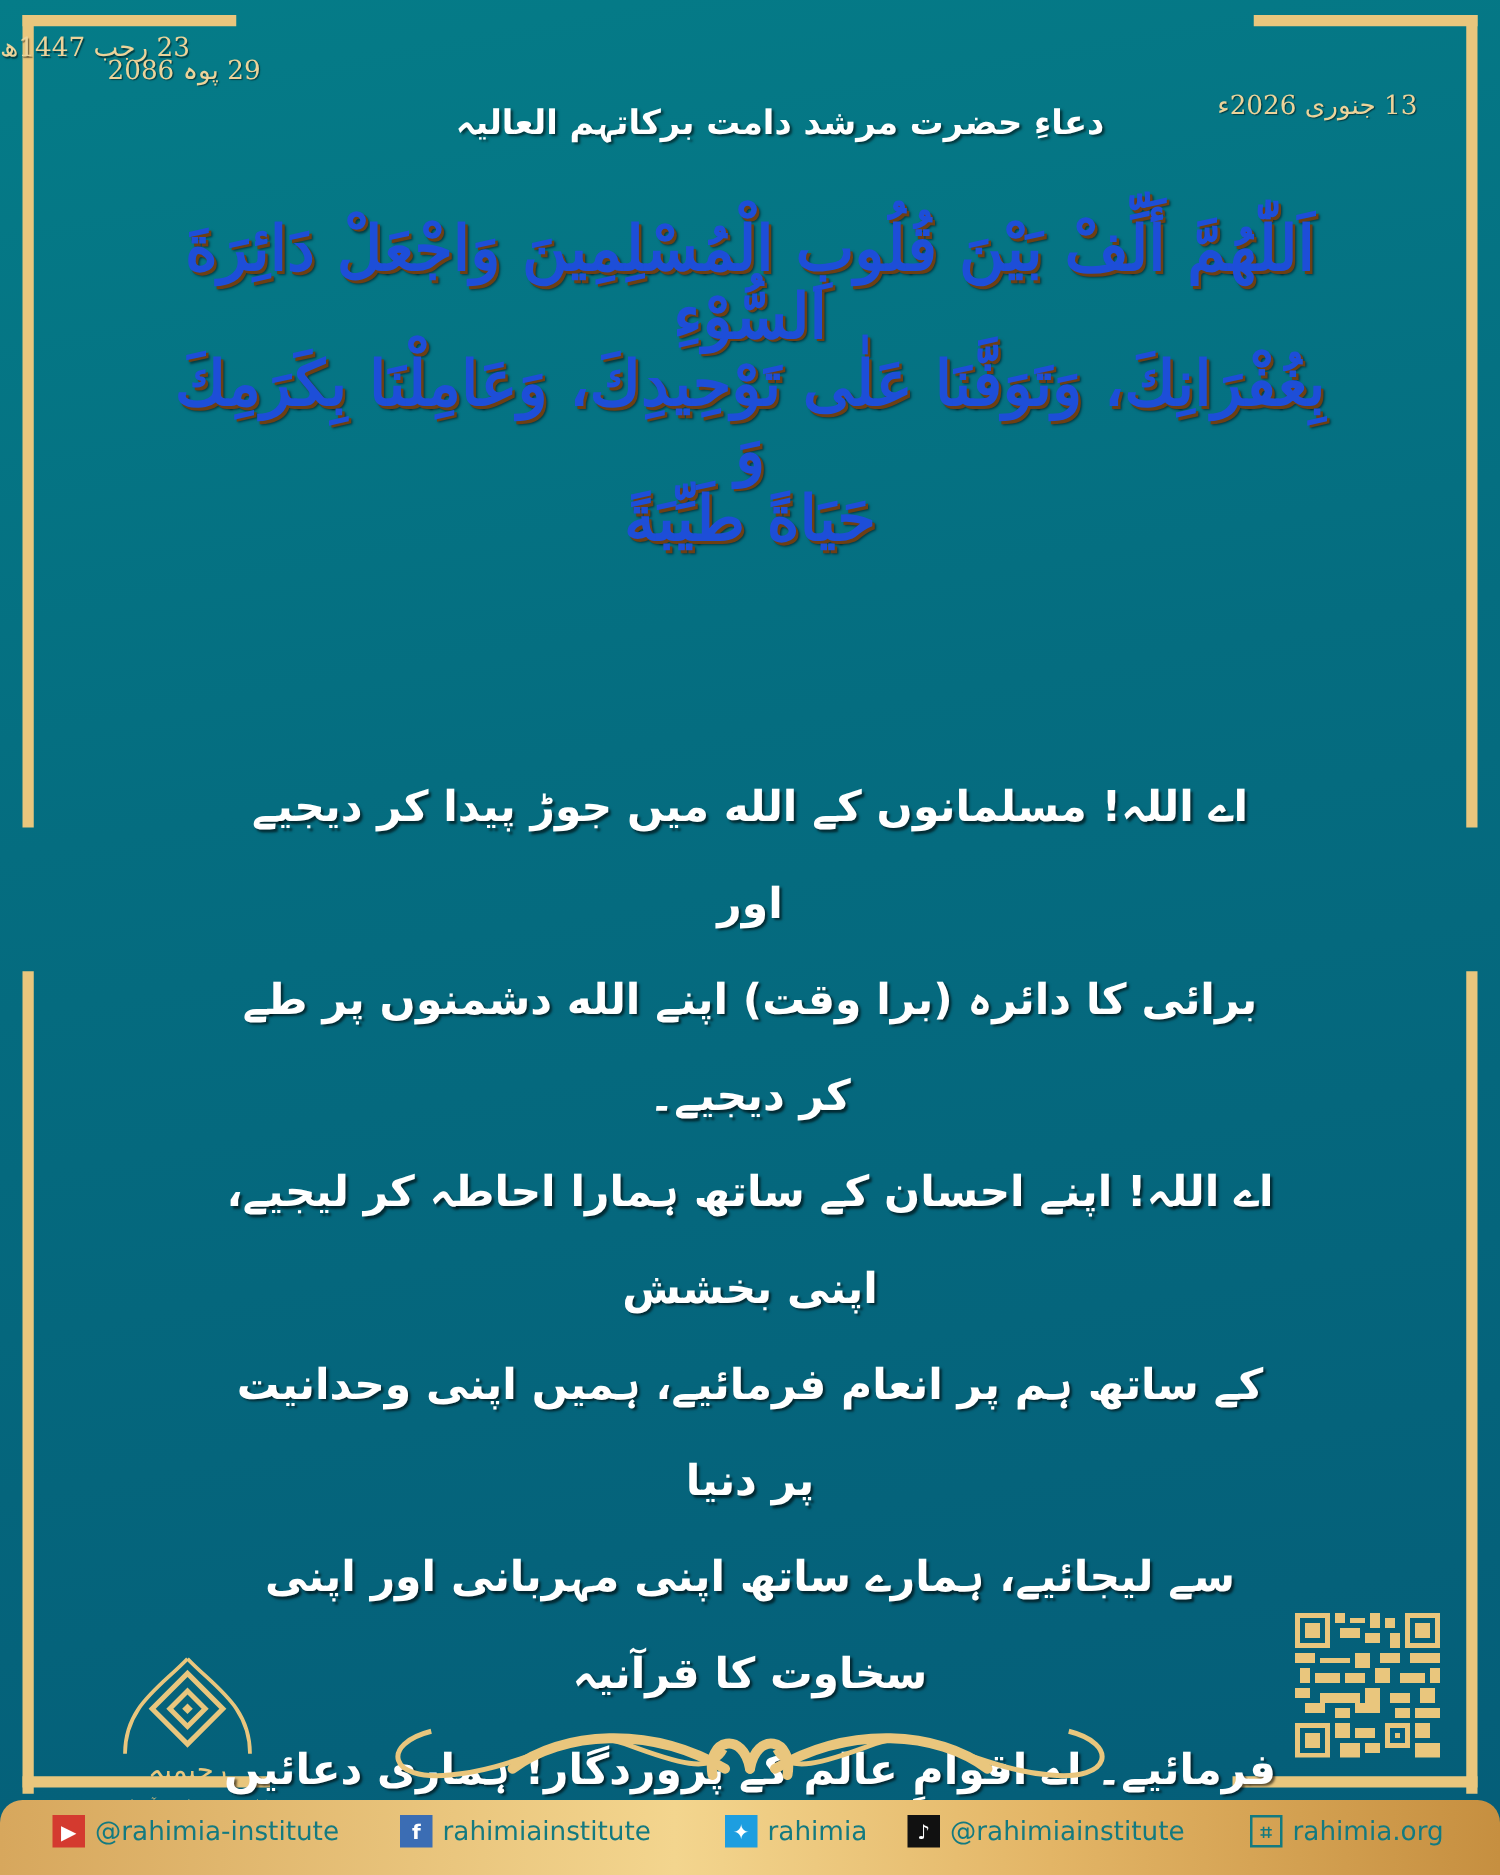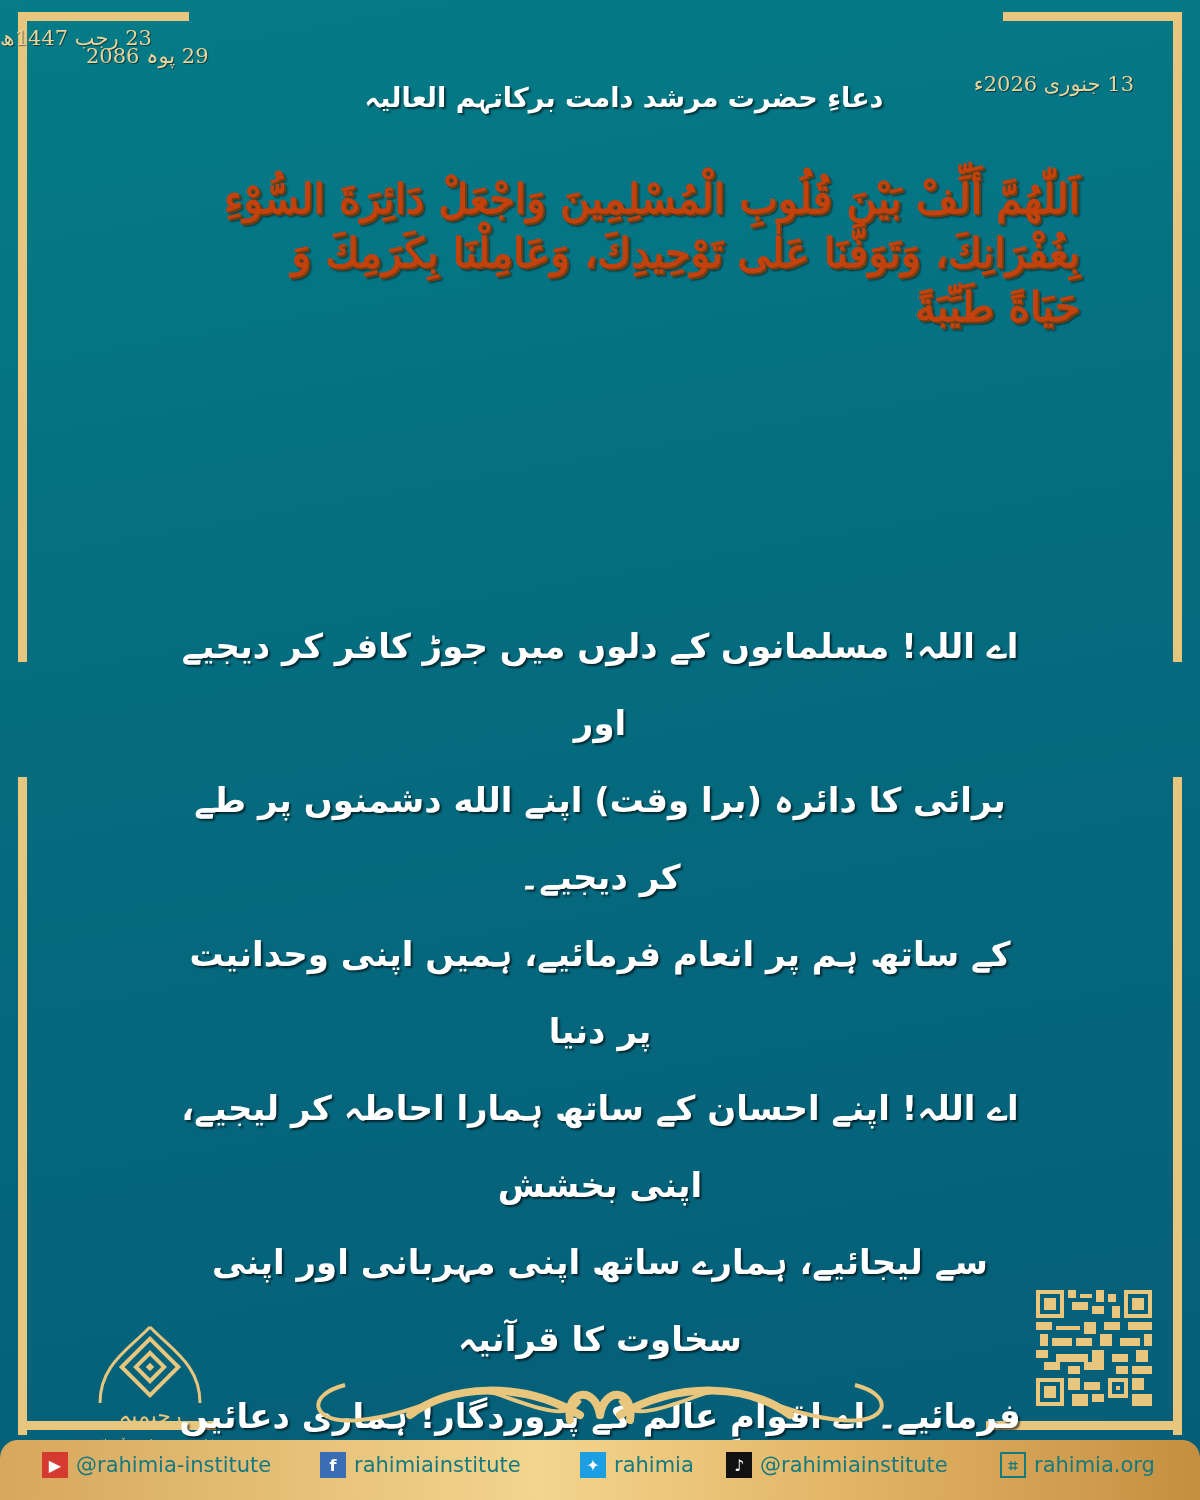--- a/index.html
+++ b/index.html
@@ -25,22 +25,22 @@
     .date { position: absolute; color: #ecd39a; font-family: "DejaVu Serif", serif; font-size: 21px;
       text-shadow: 1px 1px 1px rgba(0,0,0,0.5); direction: rtl; white-space: nowrap; }
     .date-left { left: 86px; top: 44px; }
     .date-right { right: 66px; top: 44px; margin-top: 28px; }
     .date-center { left: 0; right: 0; top: 26px; text-align: left; }
 
     .title { position: absolute; left: 0; right: 0; top: 82px; text-align: center;
       color: #ffffff; font-size: 27px; direction: rtl; font-weight: bold;
       text-shadow: 2px 2px 2px rgba(0,0,0,0.55); margin-left: 48px; }
 
-    .arabic { position: absolute; left: 120px; right: 120px; top: 172px; 
-      color: #c2410c; font-family: "DejaVu Serif", serif; font-size: 41px; font-weight: bold;
+    .arabic { position: absolute; left: 120px; right: 120px; top: 172px; text-align: center;
+      color: #1d4ed8; font-family: "DejaVu Serif", serif; font-size: 50px; font-weight: bold;
       line-height: 54px; direction: rtl;
       text-shadow: 2px 2px 0 #6d3f14, 3px 3px 2px rgba(0,0,0,0.5); }
 
     .urdu { position: absolute; left: 170px; right: 170px; top: 608px; text-align: center;
       color: #ffffff; font-size: 34px; line-height: 77px; direction: rtl; font-weight: bold;
       text-shadow: 2px 2px 2px rgba(0,0,0,0.6); }
 
     .logo { position: absolute; left: 40px; top: 1325px; width: 125px; height: 130px; margin-left: 48px; }
     .qr { position: absolute; left: 1034px; top: 1290px; width: 120px; height: 116px; }
     .ornament { position: absolute; left: 300px; top: 1370px; width: 600px; height: 60px; }
@@ -76,24 +76,24 @@
 
 <div class="title">دعاءِ حضرت مرشد دامت برکاتہم العالیہ</div>
 
 <div class="arabic">
   <div>اَللّٰهُمَّ أَلِّفْ بَيْنَ قُلُوبِ الْمُسْلِمِينَ وَاجْعَلْ دَائِرَةَ السُّوْءِ</div>
   <div>بِغُفْرَانِكَ، وَتَوَفَّنَا عَلٰى تَوْحِيدِكَ، وَعَامِلْنَا بِكَرَمِكَ وَ</div>
   <div>حَيَاةً طَيِّبَةً</div>
 </div>
 
 <div class="urdu">
-  <div>اے اللہ! مسلمانوں کے دلوں میں جوڑ کافر کر دیجیے اور</div>
+  <div>اے اللہ! مسلمانوں کے الله میں جوڑ پیدا کر دیجیے اور</div>
   <div>برائی کا دائرہ (برا وقت) اپنے الله دشمنوں پر طے کر دیجیے۔</div>
+  <div>اے اللہ! اپنے احسان کے ساتھ ہمارا احاطہ کر لیجیے، اپنی بخشش</div>
   <div>کے ساتھ ہم پر انعام فرمائیے، ہمیں اپنی وحدانیت پر دنیا</div>
-  <div>اے اللہ! اپنے احسان کے ساتھ ہمارا احاطہ کر لیجیے، اپنی بخشش</div>
   <div>سے لیجائیے، ہمارے ساتھ اپنی مہربانی اور اپنی سخاوت کا قرآنیہ</div>
   <div>فرمائیے۔ اے اقوامِ عالم کے پروردگار! ہماری دعائیں قبول</div>
 
 </div>
 
 <div class="logo">
   <svg width="125" height="130" viewBox="0 0 125 130">
     <path d="M62 2 C40 25 12 40 12 78" stroke="#e9c67d" stroke-width="3" fill="none"></path>
     <path d="M62 2 C84 25 112 40 112 78" stroke="#e9c67d" stroke-width="3" fill="none"></path>
     <g transform="translate(62,42) rotate(45)" fill="#e9c67d">

